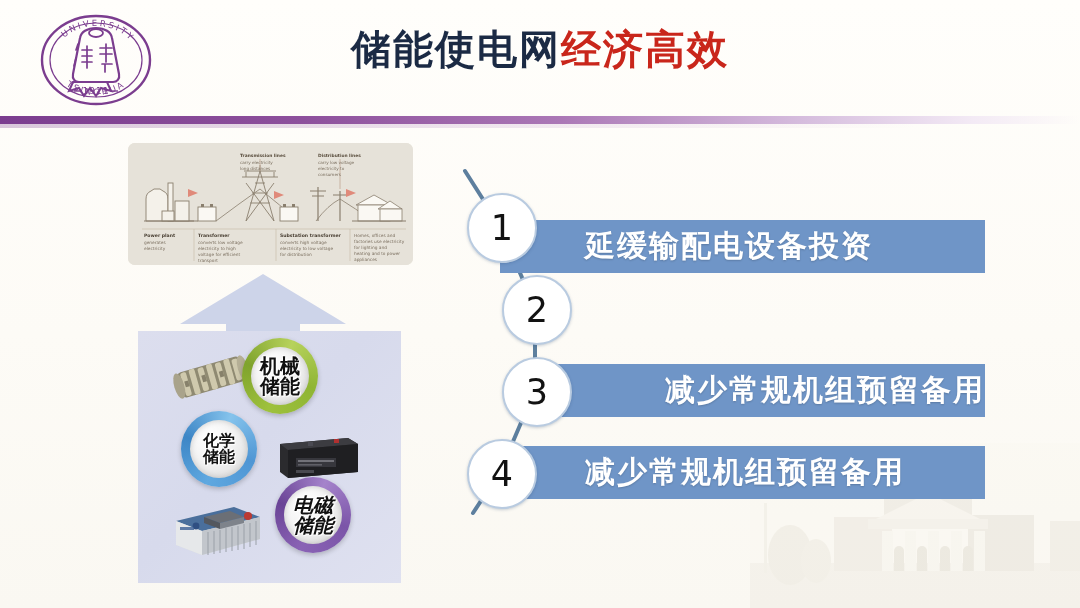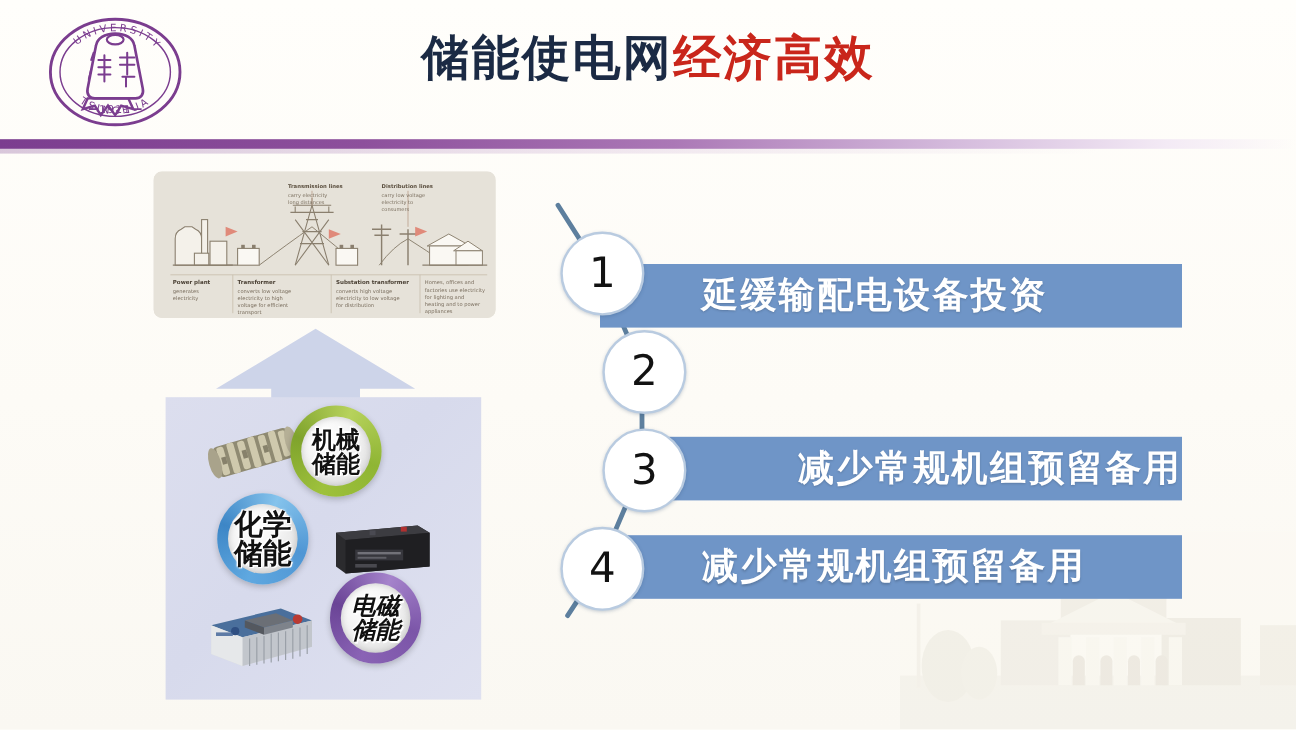--- a/index.html
+++ b/index.html
@@ -47,21 +47,21 @@
   .badge .ring{position:absolute;inset:0;border-radius:50%;}
   .badge .face{position:absolute;inset:9px;border-radius:50%;
     background:radial-gradient(circle at 35% 30%,#ffffff 0%,#f2f2f2 45%,#d9d9d9 100%);
     box-shadow:inset 0 0 6px rgba(0,0,0,.18);}
   .badge .txt{position:relative;z-index:3;text-align:center;
     text-shadow:0 0 2px #fff,0 0 3px #fff,1px 1px 0 #fff,-1px -1px 0 #fff;}
 
   #badge-mech{left:242px;top:338px;width:76px;height:76px;font-size:20px;}
   #badge-mech .ring{background:conic-gradient(from 200deg,#9ec13c,#7fa32c,#b7d25c,#8fb534,#9ec13c);
     box-shadow:0 2px 5px rgba(0,0,0,.22);}
-  #badge-chem{left:181px;top:411px;width:76px;height:76px;font-size:24px;}
+  #badge-chem{left:181px;top:411px;width:76px;height:76px;font-size:16px;}
   #badge-chem .ring{background:conic-gradient(from 200deg,#5fa8e0,#3d86c6,#85c3ec,#4f96d4,#5fa8e0);
     box-shadow:0 2px 5px rgba(0,0,0,.22);}
   #badge-emag{left:275px;top:477px;width:76px;height:76px;font-size:20px;font-style:italic;}
   #badge-emag .ring{background:conic-gradient(from 200deg,#8a63b5,#6a4496,#a583cb,#7b55a8,#8a63b5);
     box-shadow:0 2px 5px rgba(0,0,0,.22);}
 
   .photo{position:absolute;}
   #photo-flywheel{left:168px;top:348px;width:86px;height:58px;}
   #photo-leadacid{left:272px;top:430px;width:88px;height:50px;}
   #photo-packs{left:168px;top:495px;width:96px;height:64px;}

